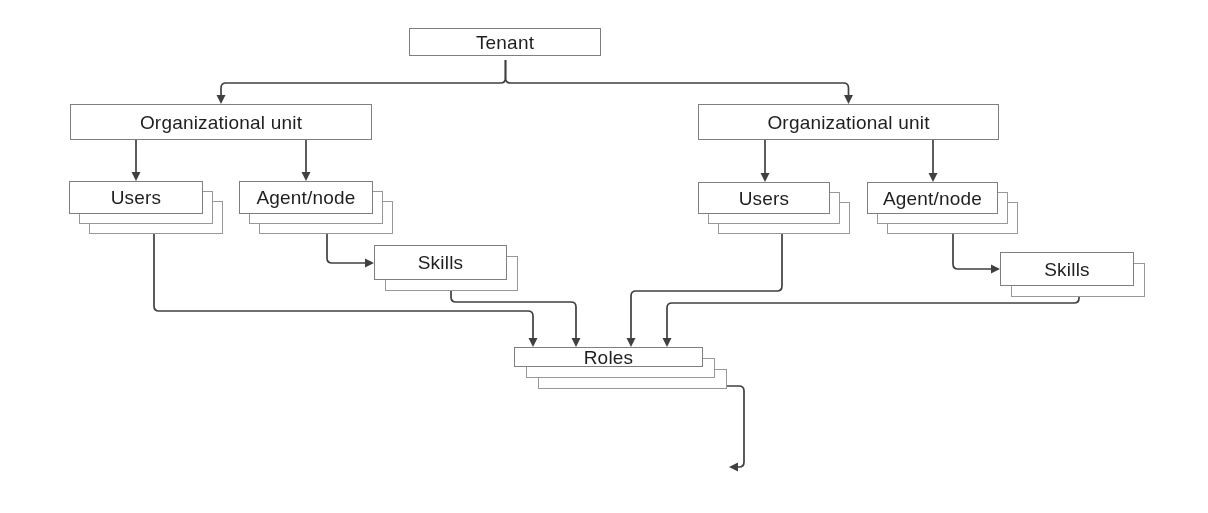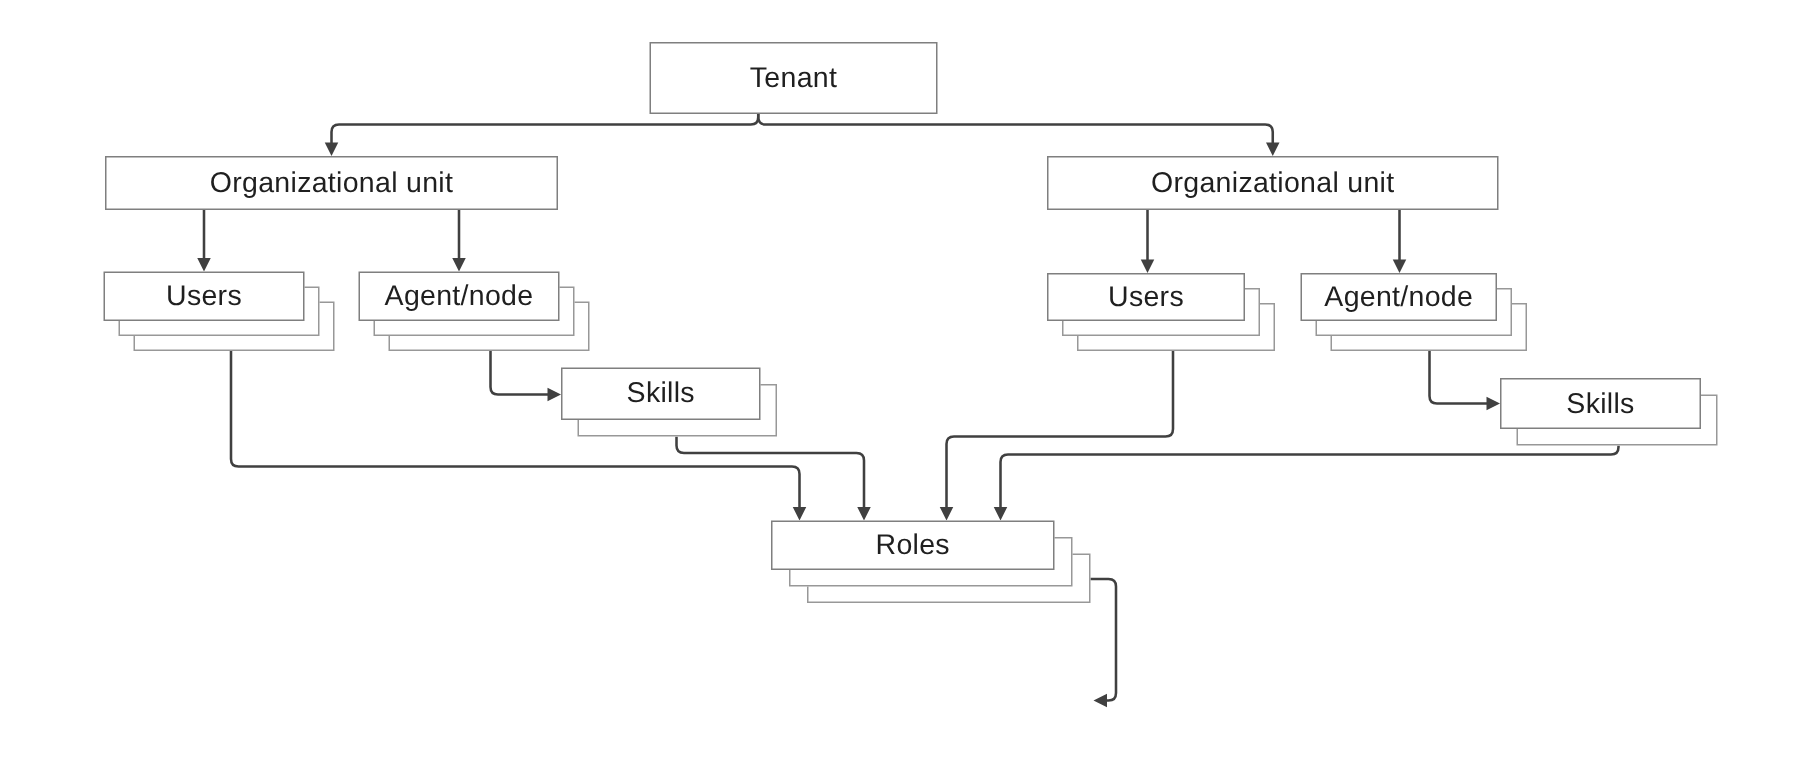--- a/index.html
+++ b/index.html
@@ -126,21 +126,21 @@
       <path d="M1079,297 L1079,298 Q1079,303 1074,303 L672,303 Q667,303 667,308 L667,339"></path>
       <polygon points="662.5,338 671.5,338 667,347"></polygon>
     </g>
 
     <g>
       <path d="M715,386 L739,386 Q744,386 744,391 L744,462 Q744,467 739,467 L738,467"></path>
       <polygon points="738,462.5 738,471.5 729,467"></polygon>
     </g>
   </svg>
 
-  <div class="node" style="left:409px; top:28px; width:192px; height:48px;margin-left:24px;">
+  <div class="node" style="left:409px; top:28px; width:192px; height:28px;">
     <div class="main-box">
       <span class="label">Tenant</span>
     </div>
   </div>
 
   <div class="node" style="left:70px; top:104px; width:302px; height:36px;">
     <div class="main-box">
       <span class="label">Organizational unit</span>
     </div>
   </div>
@@ -190,21 +190,21 @@
     </div>
   </div>
 
   <div class="node skills" style="left:1000px; top:252px; width:134px; height:34px;">
     <div class="ghost g1"></div>
     <div class="main-box">
       <span class="label">Skills</span>
     </div>
   </div>
 
-  <div class="node wide" style="left:514px; top:347px; width:189px; height:33px;">
+  <div class="node wide" style="left:514px; top:347px; width:189px; height:20px;">
     <div class="ghost g2"></div>
     <div class="ghost g1"></div>
     <div class="main-box">
       <span class="label">Roles</span>
     </div>
   </div>
 
 
 </div>
 

